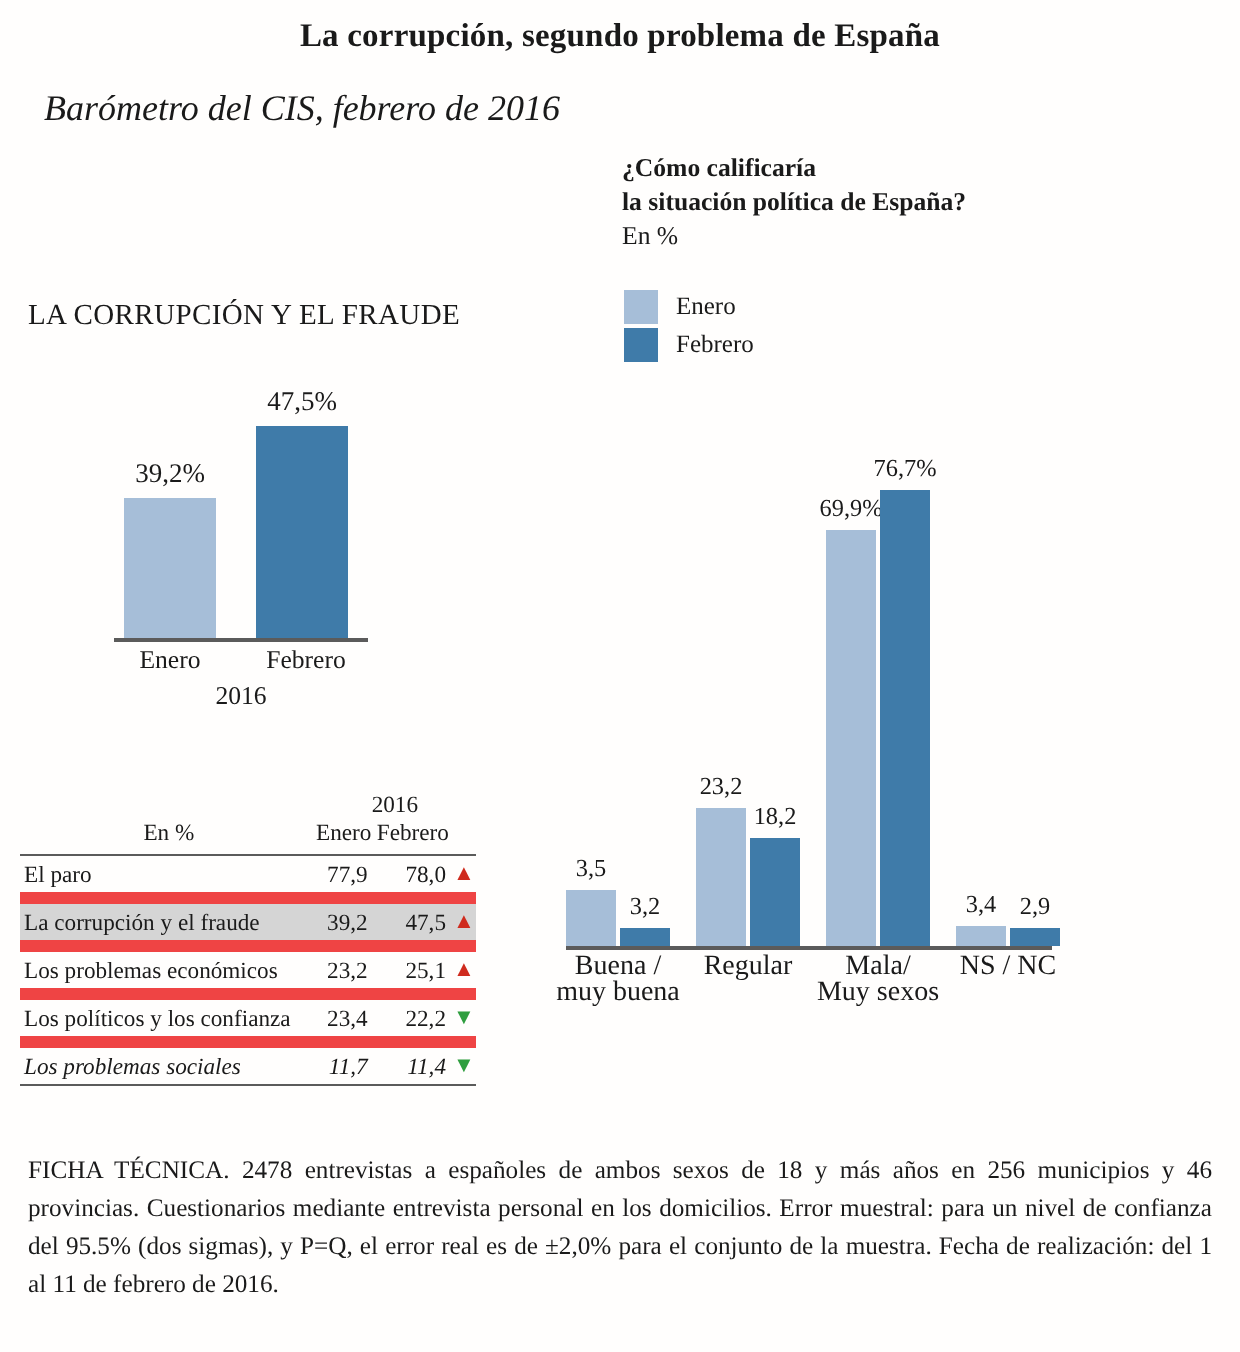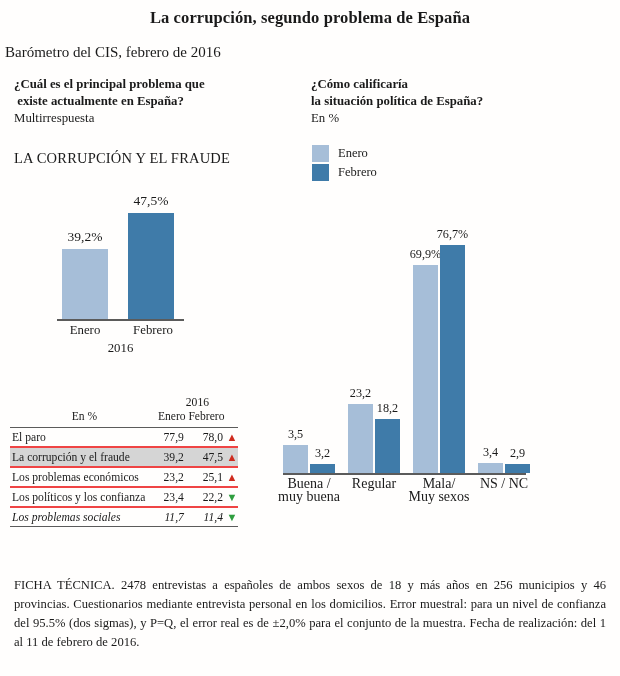--- a/index.html
+++ b/index.html
@@ -21,22 +21,23 @@
   #main-title {
     position: absolute;
     top: 8px; left: 0; width: 620px;
     text-align: center;
     font-size: 16.5px;
     font-weight: bold;
     letter-spacing: 0.1px;
   }
   #source-line {
     position: absolute;
-    top: 44px; left: 5px;
-    font-size: 15px;
+    top: 44px; left: 22px;
+    font-size: 18px;
+    font-style: italic;
   }
 
   
   .qblock { position: absolute; font-size: 12.8px; line-height: 17px; }
   #question-left { top: 76px; left: 14px; }
   #question-right { top: 76px; left: 311px; font-family: Liberation Serif, serif; }
   .q-line { font-weight: bold; white-space: pre; }
   .q-sub { font-weight: normal; }
 
   
@@ -92,21 +93,21 @@
   }
   #data-table table { border-collapse: collapse; width: 100%; }
   #data-table th, #data-table td { padding: 0; font-weight: normal; }
   .th-year {
     text-align: center; font-size: 11.6px; padding-bottom: 1px !important;
   }
   .th-sub { font-size: 11.6px; padding-bottom: 2px !important; }
   .th-sub.c { text-align: center; }
   .hdr-rule td { border-bottom: 1.3px solid #5b5b5b; height: 2px; }
   .drow td {
-    height: 18px; border-bottom: 2px solid #ef4444; vertical-align: middle;
+    height: 18px; border-bottom: 6px solid #ef4444; vertical-align: middle;
   }
   .drow.last td { border-bottom: 1.3px solid #5b5b5b; font-style: italic; }
   .drow.hl td { background: #d5d5d5; }
   .cell-name { padding-left: 2px !important; white-space: nowrap; }
   .cell-num { text-align: right; padding-right: 3px !important; white-space: nowrap; }
   .cell-arrow { width: 12px; text-align: center; font-size: 11px; }
   .arrow-up { color: #cf2b1e; }
   .arrow-down { color: #2f9e3f; }
 
   
@@ -142,25 +143,20 @@
   #ficha-tecnica .ft-label { white-space: nowrap; }
 </style>
 </head>
 <body>
 
 <div class="page">
 
   <div id="main-title">La corrupción, segundo problema de España</div>
   <div id="source-line">Barómetro del CIS, febrero de 2016</div>
 
-  <div class="qblock" id="question-left">
-    <div class="q-line">¿Cuál es el principal problema que</div>
-    <div class="q-line"> existe actualmente en España?</div>
-    <div class="q-sub">Multirrespuesta</div>
-  </div>
 
   <div class="qblock" id="question-right">
     <div class="q-line">¿Cómo calificaría</div>
     <div class="q-line">la situación política de España?</div>
     <div class="q-sub">En %</div>
   </div>
 
   <div id="legend">
     <div class="legend-row">
       <span class="legend-swatch sw-enero"></span>

